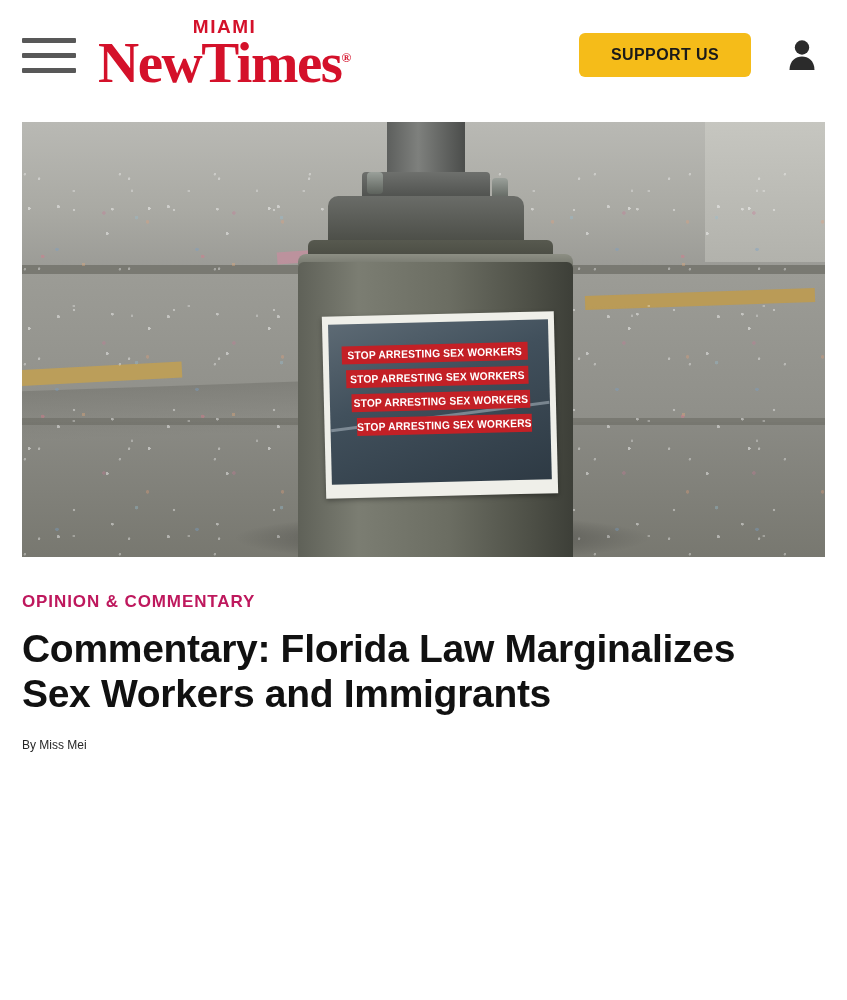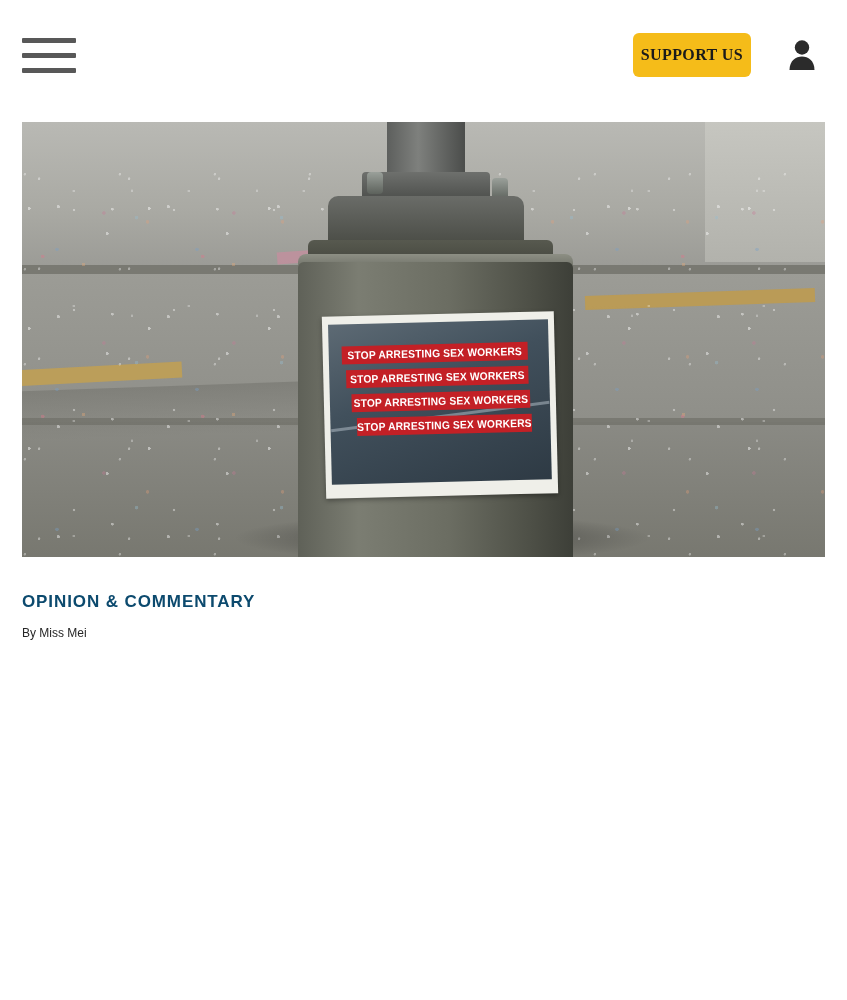--- a/index.html
+++ b/index.html
@@ -82,23 +82,23 @@
   }
   .header-spacer { flex: 1 1 auto; }
   .support-btn {
     background: #f5bc19;
     color: #1a1a1a;
     border: none;
     border-radius: 6px;
     font-weight: bold;
     font-size: 16px;
     letter-spacing: 0.4px;
-    padding: 13px 8px;
+    padding: 13px 32px;
     cursor: pointer;
-    font-family: Liberation Serif, serif;
+    font-family: Liberation Sans, sans-serif;
     white-space: nowrap;
   }
   .account-icon {
     margin-left: 34px;
     margin-right: 6px;
     width: 34px;
     height: 38px;
     display: flex;
     align-items: center;
     justify-content: center;
@@ -260,21 +260,21 @@
   .flyer-line.l2 { margin-left: 4px; width: 196px; }
   .flyer-line.l3 { margin-left: 9px; width: 192px; }
   .flyer-line.l4 { margin-left: 14px; width: 188px; }
 
   
   .article {
     padding: 0 22px;
     box-sizing: border-box;
   }
   .kicker {
-    color: #0c4a6e;
+    color: #be185d;
     font-weight: bold;
     font-size: 17px;
     letter-spacing: 0.9px;
     margin-top: 35px;
     margin-bottom: 14px;
     font-family: "Liberation Sans", sans-serif;
   }
   .headline {
     font-family: "Liberation Sans", sans-serif;
     font-weight: bold;
@@ -305,20 +305,24 @@
 <div class="page">
 
   <div class="header">
 
     <div class="hamburger">
       <span></span>
       <span></span>
       <span></span>
     </div>
 
+    <div class="logo">
+      <div class="logo-miami">MIAMI</div>
+      <div class="logo-main"><span>NewTimes</span><span class="reg">®</span></div>
+    </div>
 
     <div class="header-spacer"></div>
 
     <button class="support-btn">SUPPORT US</button>
 
     <div class="account-icon">
       <svg width="30" height="34" viewBox="0 0 30 34" aria-hidden="true">
         <circle cx="15" cy="9.5" r="7.2" fill="#2b2b2b"></circle>
         <path d="M2.5 32 C2.5 22.5 9 18.5 15 18.5 C21 18.5 27.5 22.5 27.5 32 Z" fill="#2b2b2b"></path>
       </svg>
@@ -356,16 +360,17 @@
           <div class="flyer-line l2">STOP ARRESTING SEX WORKERS</div>
           <div class="flyer-line l3">STOP ARRESTING SEX WORKERS</div>
           <div class="flyer-line l4">STOP ARRESTING SEX WORKERS</div>
         </div>
       </div>
     </div>
   </div>
 
   <div class="article">
     <div class="kicker">OPINION &amp; COMMENTARY</div>
+    <h1 class="headline">Commentary: Florida Law Marginalizes Sex Workers and Immigrants</h1>
     <div class="byline">By Miss Mei</div>
   </div>
 
 </div>
 
 </body></html>

